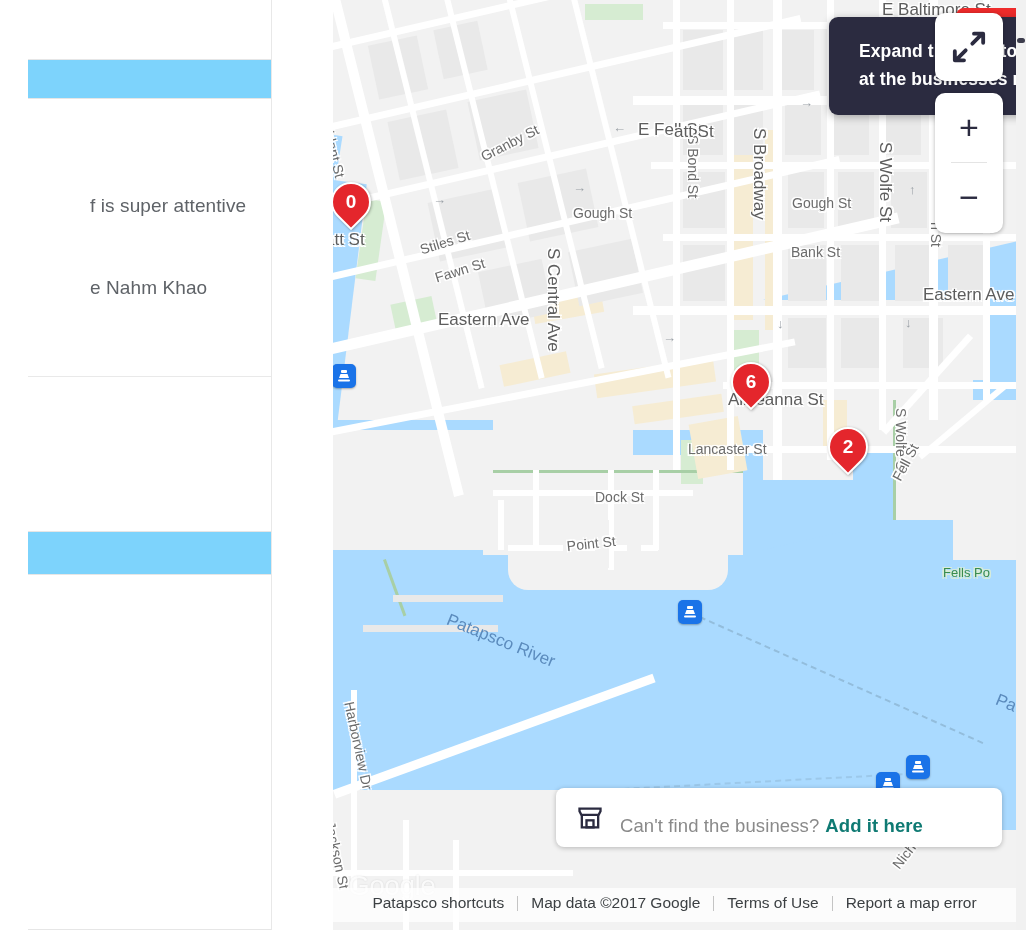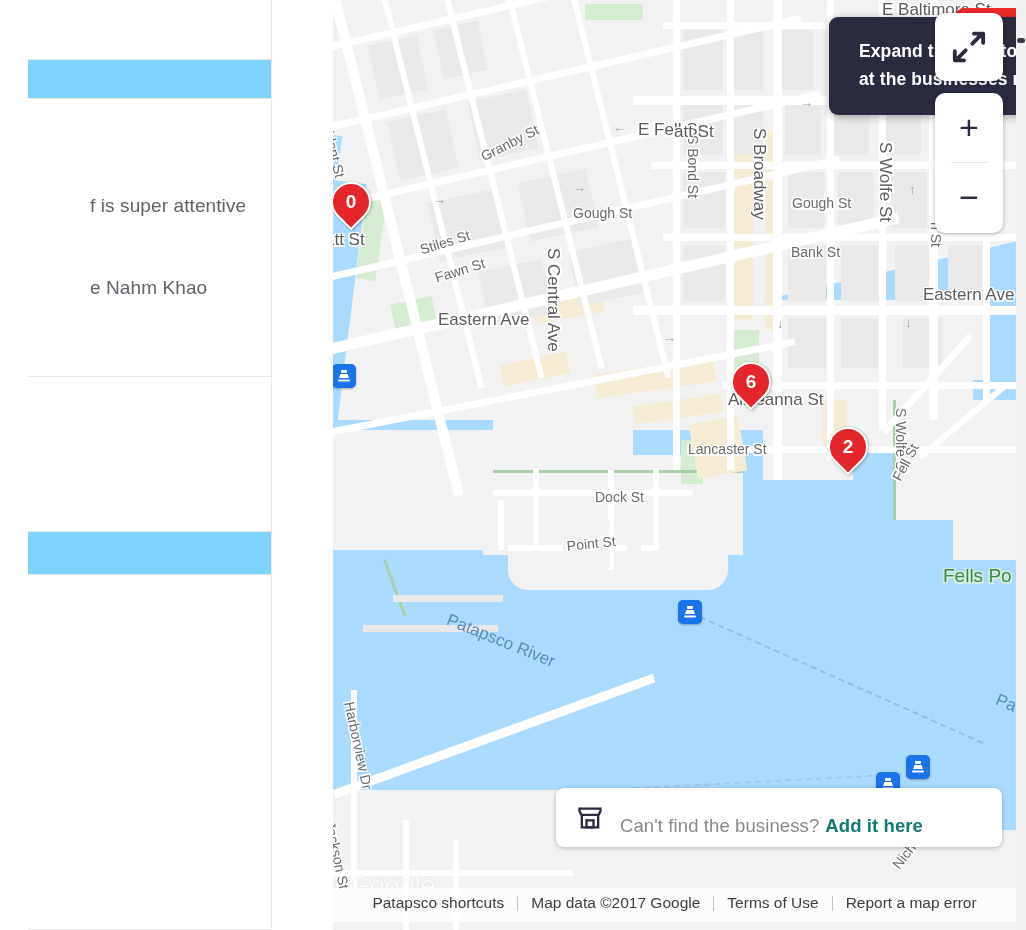--- a/index.html
+++ b/index.html
@@ -99,21 +99,21 @@
     pointer-events: none;
   }
   .label-lg { font-size: 17px; color: #5d5d5d; }
   .label-water {
     color: #5b8bbd;
     text-shadow: none;
     font-size: 17px;
   }
   .label-park {
     color: #3a8c4e;
-    font-size: 19px;
+    font-size: 13px;
     text-shadow: -1.5px -1.5px 0 #d9edd9, 1.5px -1.5px 0 #d9edd9, -1.5px 1.5px 0 #d9edd9, 1.5px 1.5px 0 #d9edd9;
   }
 
   .arrow { position: absolute; color: #9aa0a6; font-size: 13px; transform-origin: 0 0; }
 
   .ferry-route {
     position: absolute;
     border-top: 2px dashed #8fb8d6;
     transform-origin: 0 0;
     opacity: .85;

